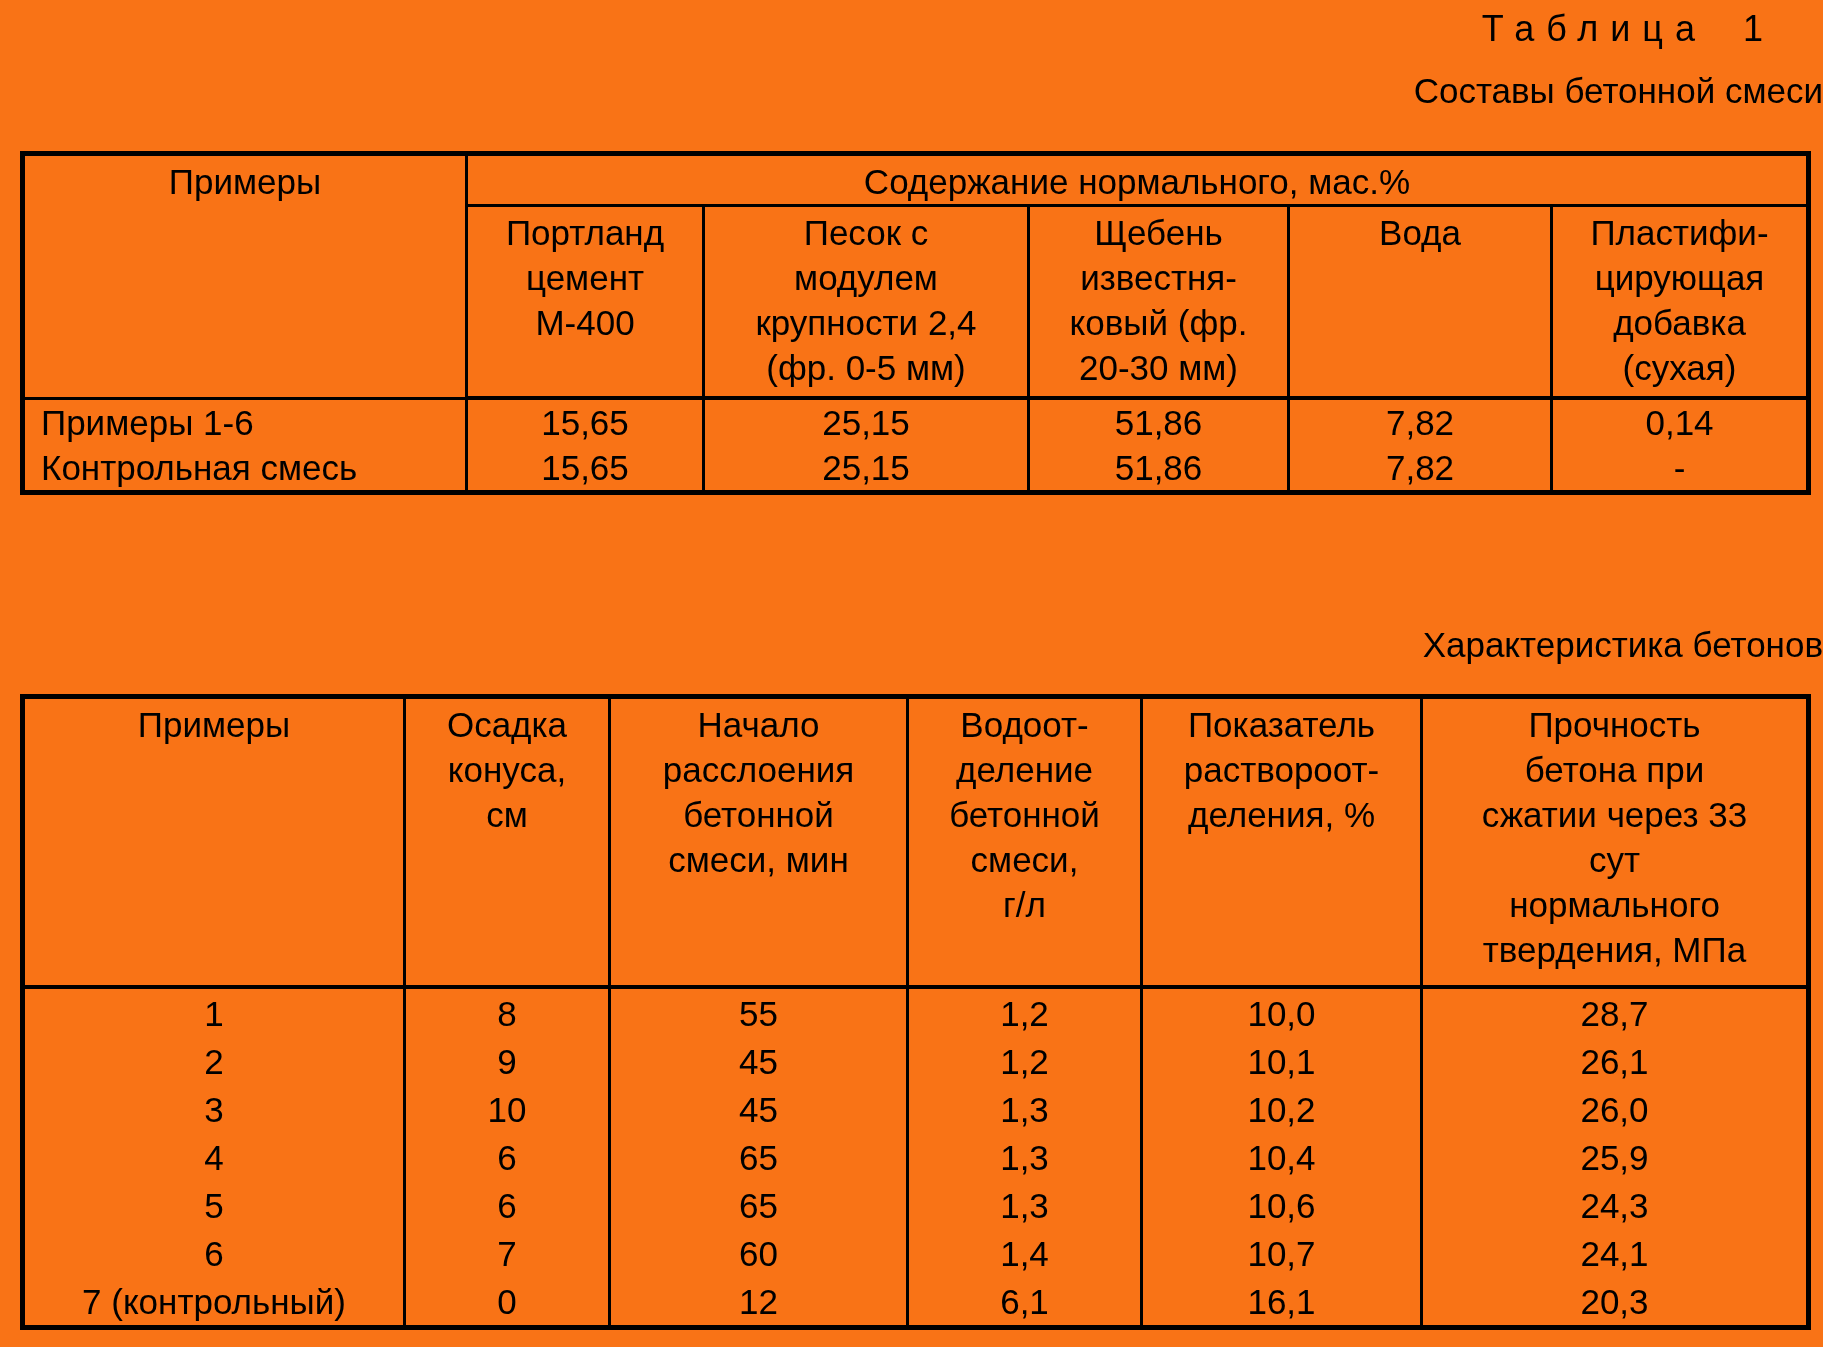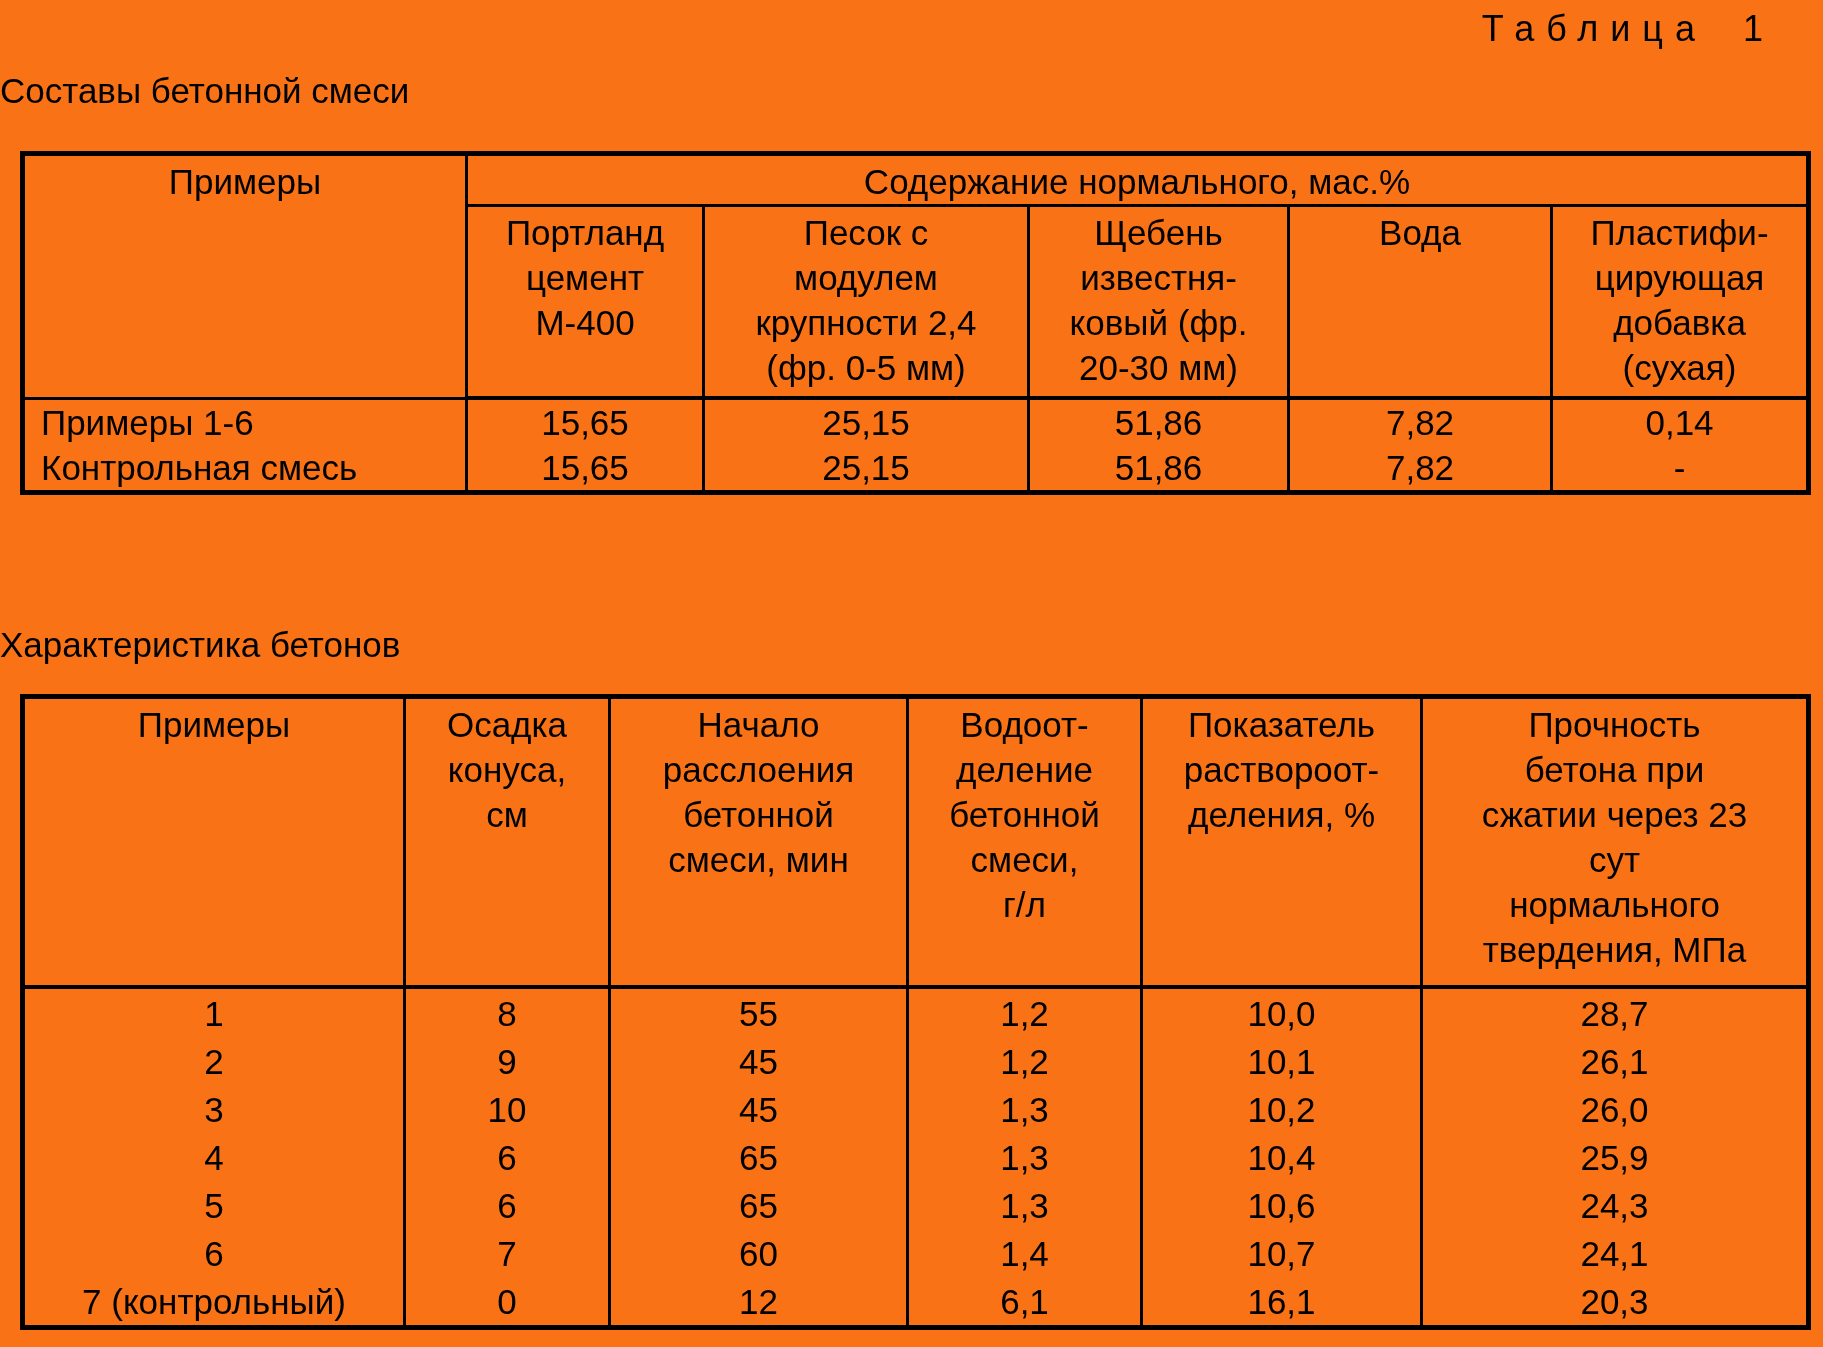--- a/index.html
+++ b/index.html
@@ -25,21 +25,21 @@
     letter-spacing: 12px;
     word-spacing: 14px;
     white-space: nowrap;
   }
   .tbl-label.first  { top: 6px; }
   .tbl-label.second { top: 558px; }
   .tbl-title {
     position: absolute;
     left: 0;
     width: 100%;
-    text-align: left;
+    text-align: right;
     font-size: 35px;
   }
   .tbl-title.first  { top: 68px; }
   .tbl-title.second { top: 622px; }
 
   table.data {
     position: absolute;
     left: 20px;
     border-collapse: collapse;
     table-layout: fixed;
@@ -161,21 +161,21 @@
         <th>Водоот-
 деление
 бетонной
 смеси,
 г/л</th>
         <th>Показатель
 раствороот-
 деления, %</th>
         <th>Прочность
 бетона при
-сжатии через 23
+сжатии через 33
 сут
 нормального
 твердения, МПа</th>
       </tr>
     </thead>
     <tbody>
       <tr>
         <td>1</td>
         <td>8</td>
         <td>55</td>

